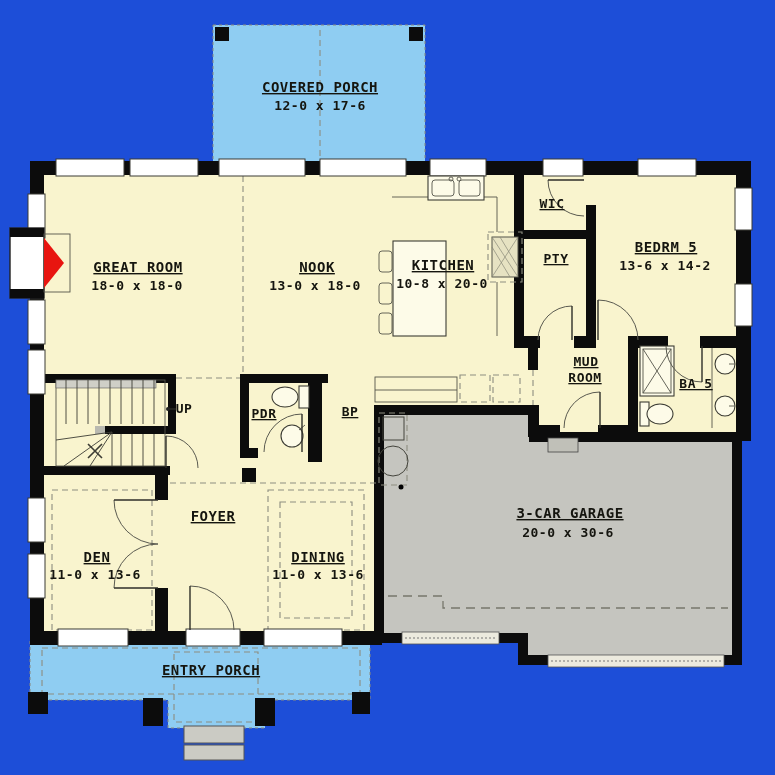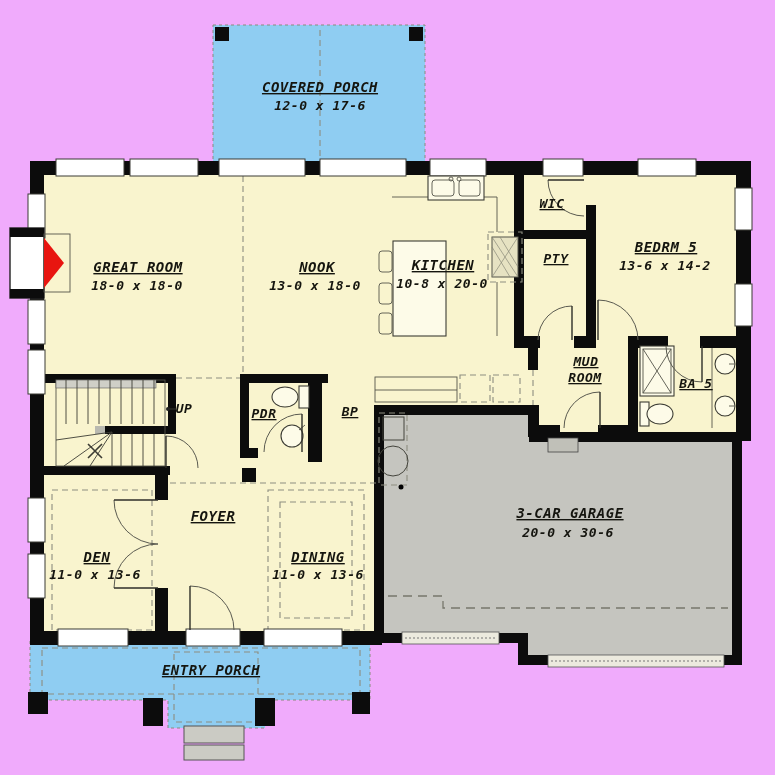--- a/index.html
+++ b/index.html
@@ -1,16 +1,16 @@
 <!DOCTYPE html>
 <html><head>
 <meta charset="utf-8">
 <style>
   html,body{margin:0;padding:0;background:#ffffff;}
-  .stage{width:775px;height:775px;position:relative;background:#f0abfc;font-family:"DejaVu Sans Mono",monospace;font-style:italic;}
+  .stage{width:775px;height:775px;position:relative;background:#1d4ed8;font-family:"DejaVu Sans Mono",monospace;}
   svg{display:block;}
   text{fill:#15150f;font-family:"DejaVu Sans Mono",monospace;font-weight:bold;letter-spacing:.5px;}
   .rn{font-size:14px;text-decoration:underline;}
   .rd{font-size:13px;text-decoration:none;}
   .sm{font-size:13px;text-decoration:underline;}
   .thin{stroke:#44443c;stroke-width:1;fill:none;}
   .thin2{stroke:#55554b;stroke-width:.9;fill:none;}
   .wall{fill:#0c0c0c;}
   .win{fill:#ffffff;stroke:#3a3a34;stroke-width:1;}
   .dash{stroke:#8d8d80;stroke-width:1.1;fill:none;stroke-dasharray:6 4;}

